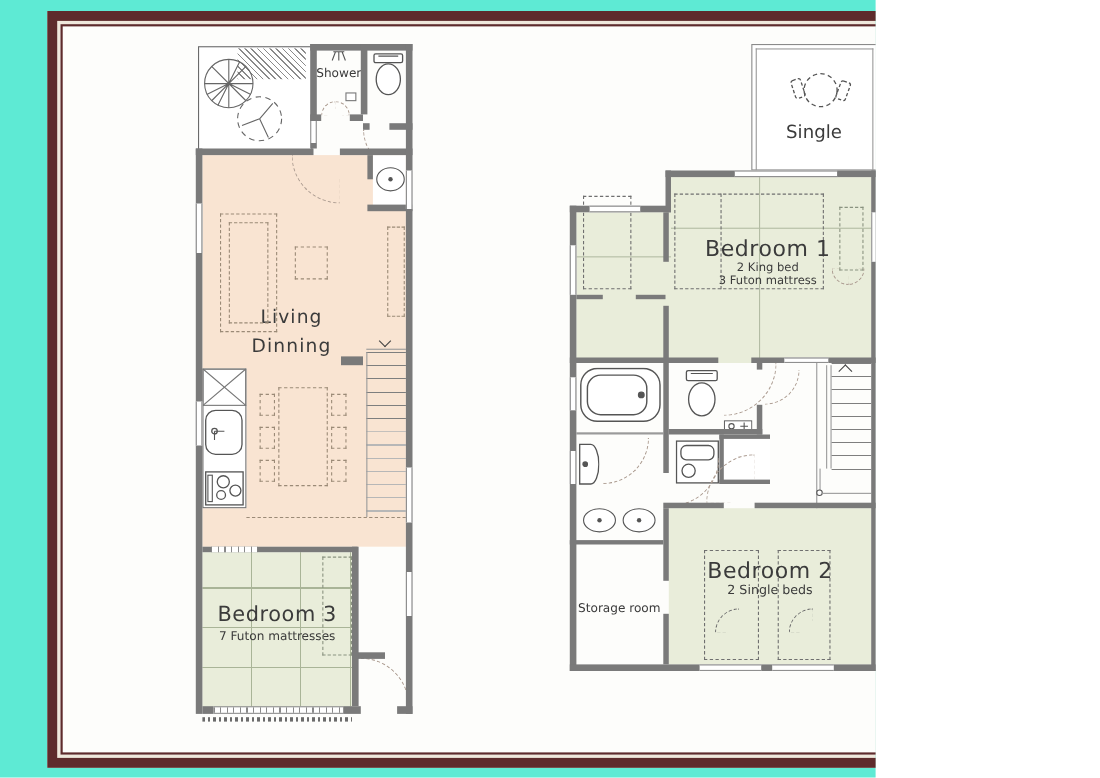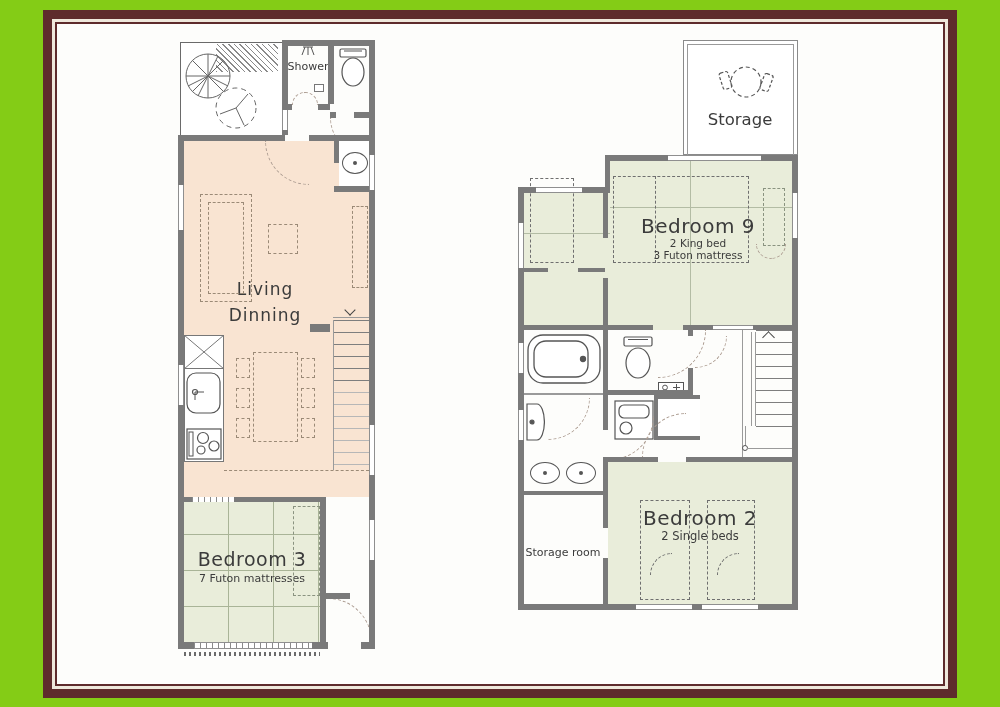--- a/index.html
+++ b/index.html
@@ -1,16 +1,16 @@
 <!DOCTYPE html>
 <html><head>
 <meta charset="utf-8">
 <style>
   html,body{margin:0;padding:0;background:#fff;}
-  #canvas{position:relative;width:1000px;height:707px;background:#84cc16;overflow:hidden;
+  #canvas{position:relative;width:796px;height:707px;background:#5eead4;overflow:hidden;
           font-family:"DejaVu Sans","Liberation Sans",sans-serif;color:#3b3b3b;}
   .abs{position:absolute;}
   i.w{position:absolute;background:#7a7a7a;display:block;}
   i.thin{position:absolute;background:#9a9a9a;display:block;}
   i.gline{position:absolute;background:#b3bca4;display:block;}
   .dash{position:absolute;border:1.5px dashed #757575;box-sizing:border-box;}
   .ldash{position:absolute;border:1px dashed #9b8a77;box-sizing:border-box;}
   .arc{position:absolute;box-sizing:border-box;border:0 dashed #ad9d92;}
   .arc-tr{border-top-width:1.4px;border-right-width:1.4px;border-top-right-radius:100%;}
   .arc-tl{border-top-width:1.4px;border-left-width:1.4px;border-top-left-radius:100%;}
@@ -178,38 +178,38 @@
 
   <div class="abs" style="left:165px;top:2px;width:115px;height:115px;border:1px solid #8a8a8a;box-sizing:border-box;background:#fff;"></div>
   <div class="abs" style="left:169px;top:6px;width:107px;height:111px;border:1px solid #9a9a9a;border-bottom:0;box-sizing:border-box;"></div>
   <div class="abs" style="left:198px;top:22px;">
     <svg width="60" height="48" viewBox="0 0 60 48" fill="none" stroke="#555" stroke-width="1.2">
       <circle cx="30" cy="22" r="15" stroke-dasharray="4 3"></circle>
       <rect x="5" y="12" width="9" height="17" rx="2" stroke-dasharray="3 2" transform="rotate(-18 9.5 20.5)"></rect>
       <rect x="46" y="14" width="9" height="17" rx="2" stroke-dasharray="3 2" transform="rotate(20 50.5 22.5)"></rect>
     </svg>
   </div>
-  <div class="lbl" style="left:222px;top:72px;font-size:16.5px;">Storage</div>
+  <div class="lbl" style="left:222px;top:72px;font-size:16.5px;">Single</div>
 
   <div class="abs" style="left:92px;top:123px;width:182px;height:169px;background:#e9edda;"></div>
   <div class="abs" style="left:6px;top:155px;width:86px;height:137px;background:#e9edda;"></div>
   <div class="abs" style="left:90px;top:424px;width:184px;height:142px;background:#e9edda;"></div>
 
   <i class="gline" style="left:172px;top:123px;width:1px;height:169px;"></i>
   <i class="gline" style="left:92px;top:169px;width:182px;height:1px;"></i>
   <i class="gline" style="left:6px;top:195px;width:86px;height:1px;"></i>
 
   <div class="dash" style="left:95px;top:138px;width:136px;height:87px;border-color:#6f6f6f;"></div>
   <div class="abs" style="left:137px;top:138px;width:0;height:87px;border-left:1px dashed #6f6f6f;"></div>
   <div class="dash" style="left:12px;top:140px;width:44px;height:85px;border-color:#6f6f6f;"></div>
   <div class="dash" style="left:245px;top:150px;width:22px;height:58px;border-color:#8a9380;"></div>
   <div class="arc arc-bl" style="left:238px;top:206px;width:15px;height:15px;"></div>
   <div class="arc arc-br" style="left:253px;top:206px;width:15px;height:15px;"></div>
 
-  <div class="lbl room-big" style="left:180px;top:176px;font-size:20px;">Bedroom 9</div>
+  <div class="lbl room-big" style="left:180px;top:176px;font-size:20px;">Bedroom 1</div>
   <div class="lbl room-sub" style="left:180px;top:199px;font-size:10.5px;">2 King bed</div>
   <div class="lbl room-sub" style="left:180px;top:211px;font-size:10.5px;">3 Futon mattress</div>
 
   <div class="abs" style="left:9px;top:296px;">
     <svg width="74" height="50" viewBox="0 0 74 50" fill="#fff" stroke="#555" stroke-width="1.3">
       <rect x="1" y="1" width="72" height="48" rx="15"></rect>
       <rect x="7" y="7" width="54" height="36" rx="12"></rect>
       <circle cx="56" cy="25" r="2.5" fill="#555"></circle>
     </svg>
   </div>

